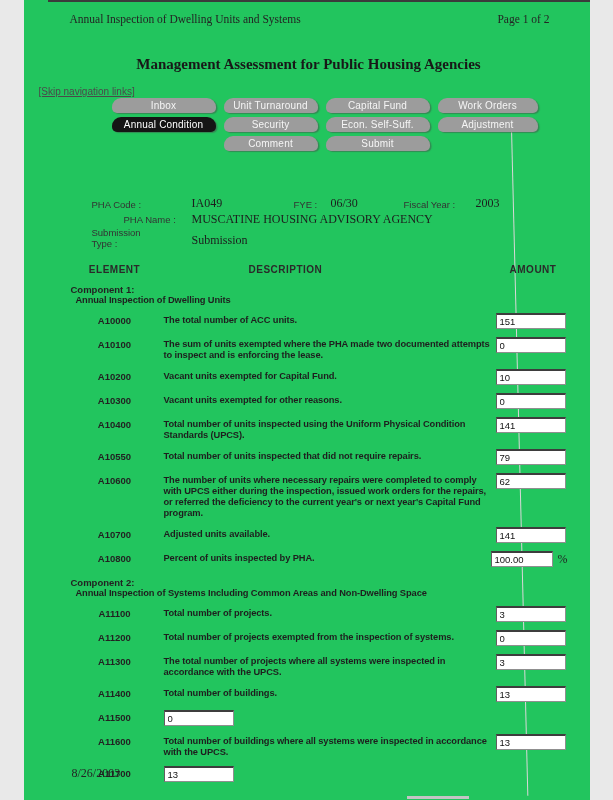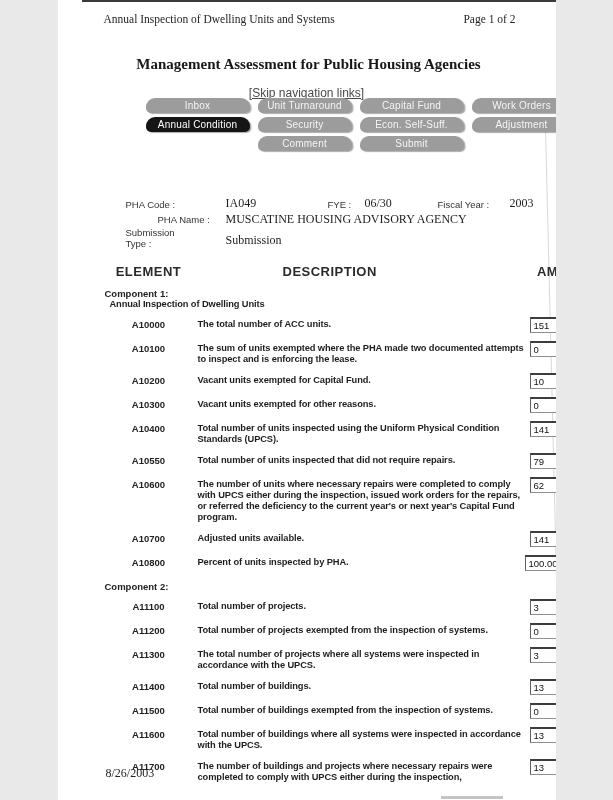--- a/index.html
+++ b/index.html
@@ -1,34 +1,34 @@
 <!DOCTYPE html>
 <html><head>
 <meta charset="utf-8">
 <style>
   html,body{margin:0;padding:0;background:#e9e9e9;}
   .page{
-    position:relative;width:498px;height:800px;margin:0 auto;
-    background:#ffffff;overflow:hidden;
+    position:relative;width:566px;height:800px;margin:0 auto;
+    background:#22c55e;overflow:hidden;
     font-family:"Liberation Sans",sans-serif;color:#222;
   }
   
   .scan-top-line{position:absolute;top:0;left:24px;width:558px;height:2px;background:#3b3b3b;}
   .scan-vline{position:absolute;left:487px;top:128px;width:1px;height:668px;background:#d8d8d8;
     transform:rotate(-1.4deg);transform-origin:top center;}
   .scan-smudge{position:absolute;left:383px;top:796px;width:62px;height:3px;background:#c4c4c4;}
 
   
   .doc-header{position:absolute;top:13px;left:46px;right:40px;display:flex;justify-content:space-between;
     font-family:"Liberation Serif",serif;font-size:11.5px;color:#242424;}
 
   .main-title{position:absolute;top:56px;left:4px;right:0;text-align:center;
     font-family:"Liberation Serif",serif;font-weight:bold;font-size:15px;color:#181818;}
 
-  .skip-nav{position:absolute;top:86px;left:0;right:0;text-align:center;font-size:12px;}
+  .skip-nav{position:absolute;top:86px;left:0;right:0;font-size:10px;padding-left:15px;}
   .skip-nav a{color:#4a4a4a;text-decoration:underline;cursor:pointer;}
 
   
   .nav{position:absolute;top:98px;left:88px;display:grid;
     grid-template-columns:104px 94px 104px 100px;column-gap:8px;row-gap:4px;}
   .tab{height:15px;background:#9c9c9c;color:#f5f5f5;border-radius:9px 9px 5px 5px;
     display:flex;align-items:center;justify-content:center;
     font-size:10px;line-height:1;letter-spacing:.2px;cursor:pointer;
     box-shadow:1.5px 1px 1px rgba(70,70,70,.45);}
   .tab.selected{background:#151515;color:#fff;}
@@ -42,21 +42,21 @@
   .fv{position:absolute;font-family:"Liberation Serif",serif;font-size:12px;color:#1d1d1d;}
   .pos-pha-code-l{left:68px;top:199px;} .pos-pha-code{left:168px;top:196px;}
   .pos-fye-l{left:270px;top:199px;}     .pos-fye{left:307px;top:196px;}
   .pos-fy-l{left:380px;top:199px;}      .pos-fy{left:452px;top:196px;}
   .pos-pha-name-l{left:68px;top:214px;padding-left:32px;} .pos-pha-name{left:168px;top:212px;}
   .pos-sub-l{left:68px;top:227px;width:64px;line-height:11px;}
   .pos-sub{left:168px;top:233px;}
 
   
   .table{position:absolute;top:264px;left:47px;width:540px;}
-  .thead{display:flex;font-size:13px;font-weight:bold;letter-spacing:.5px;color:#2a2a2a;margin-bottom:9px;}
+  .thead{display:flex;font-size:10px;font-weight:bold;letter-spacing:.5px;color:#2a2a2a;margin-bottom:9px;}
   .th-el{width:88px;text-align:center;}
   .th-desc{width:332px;padding-left:90px;box-sizing:border-box;}
   .th-amt{width:75px;margin-left:5px;text-align:center;}
 
   .trow{display:flex;align-items:flex-start;margin-bottom:10px;}
   .trow.comp{margin-bottom:9px;flex-direction:column;}
   .cell-el{width:88px;text-align:center;font-weight:bold;font-size:9.5px;line-height:11px;flex:none;}
   .comp .cell-el{text-align:left;}
   .cell-desc{width:332px;box-sizing:border-box;padding-left:5px;flex:none;
     font-weight:bold;font-size:9.3px;line-height:11px;letter-spacing:-0.1px;color:#1e1e1e;}
@@ -187,20 +187,21 @@
       <div class="cell-el">A10800</div>
       <div class="cell-desc">Percent of units inspected by PHA.</div>
       <div class="cell-amt">
         <input type="text" class="amt" value="100.00" style="">
         <span class="suffix">%</span>
       </div>
     </div>
 
     <div class="trow comp">
       <div class="cell-el">Component 2:</div>
+      <div class="cell-desc">Annual Inspection of Systems Including Common Areas and Non-Dwelling Space</div>
     </div>
 
     <div class="trow">
       <div class="cell-el">A11100</div>
       <div class="cell-desc">Total number of projects.</div>
       <div class="cell-amt">
           <input type="text" class="amt" value="3" style="">
         </div>
     </div>
     <div class="trow">
@@ -219,35 +220,33 @@
     </div>
     <div class="trow">
       <div class="cell-el">A11400</div>
       <div class="cell-desc">Total number of buildings.</div>
       <div class="cell-amt">
           <input type="text" class="amt" value="13" style="">
         </div>
     </div>
     <div class="trow">
       <div class="cell-el">A11500</div>
-      <div class="cell-desc">Total number of buildings exempted from the inspection of systems.</div>
       <div class="cell-amt">
           <input type="text" class="amt" value="0" style="">
         </div>
     </div>
     <div class="trow">
       <div class="cell-el">A11600</div>
       <div class="cell-desc">Total number of buildings where all systems were inspected in accordance with the UPCS.</div>
       <div class="cell-amt">
           <input type="text" class="amt" value="13" style="">
         </div>
     </div>
     <div class="trow">
       <div class="cell-el">A11700</div>
-      <div class="cell-desc">The number of buildings and projects where necessary repairs were completed to comply with UPCS either during the inspection,</div>
       <div class="cell-amt">
           <input type="text" class="amt" value="13" style="">
         </div>
     </div>
   </div>
 
   <div class="footer-date">8/26/2003</div>
 </div>
 
 </body></html>

